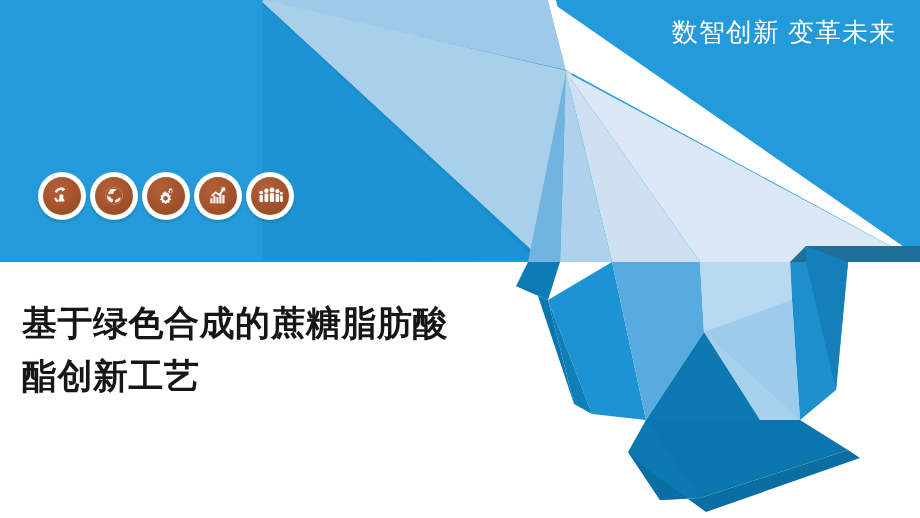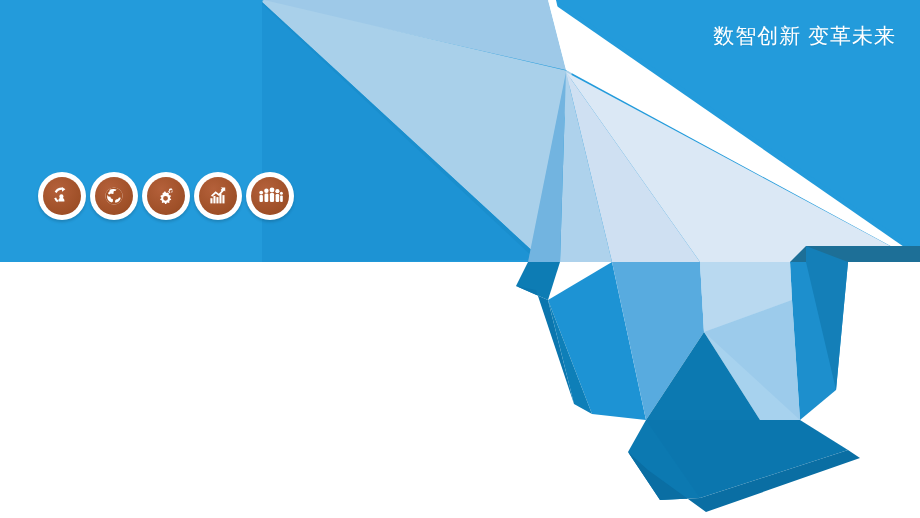--- a/index.html
+++ b/index.html
@@ -31,23 +31,23 @@
     position: absolute;
     left: 0;
     top: 0;
     width: 920px;
     height: 518px;
   }
   
   .tagline {
     position: absolute;
     right: 24px;
-    top: 22px;
+    top: 15px;
     color: #ffffff;
-    font-size: 21px;
+    font-size: 26px;
     letter-spacing: 1px;
     white-space: nowrap;
     font-weight: 400;
     text-shadow: 0 1px 1px rgba(0,0,0,0.07);
   }
   
   .icon-row {
     position: absolute;
     left: 38px;
     top: 172px;
@@ -202,14 +202,18 @@
           <circle cx="20.4" cy="7.2" r="2.1"></circle>
             <rect x="18.6" y="10.0" width="3.6" height="8.0" rx="1.2"></rect>
           <circle cx="24.4" cy="9.2" r="1.5"></circle>
             <rect x="23.1" y="11.4" width="2.7" height="6.6" rx="1"></rect>
         </svg>
       </span>
     </div>
 
   </div>
 
+  <div class="title-block">
+    <div class="title-line">基于绿色合成的蔗糖脂肪酸</div>
+    <div class="title-line">酯创新工艺</div>
+  </div>
 
 </div>
 
 </body></html>

